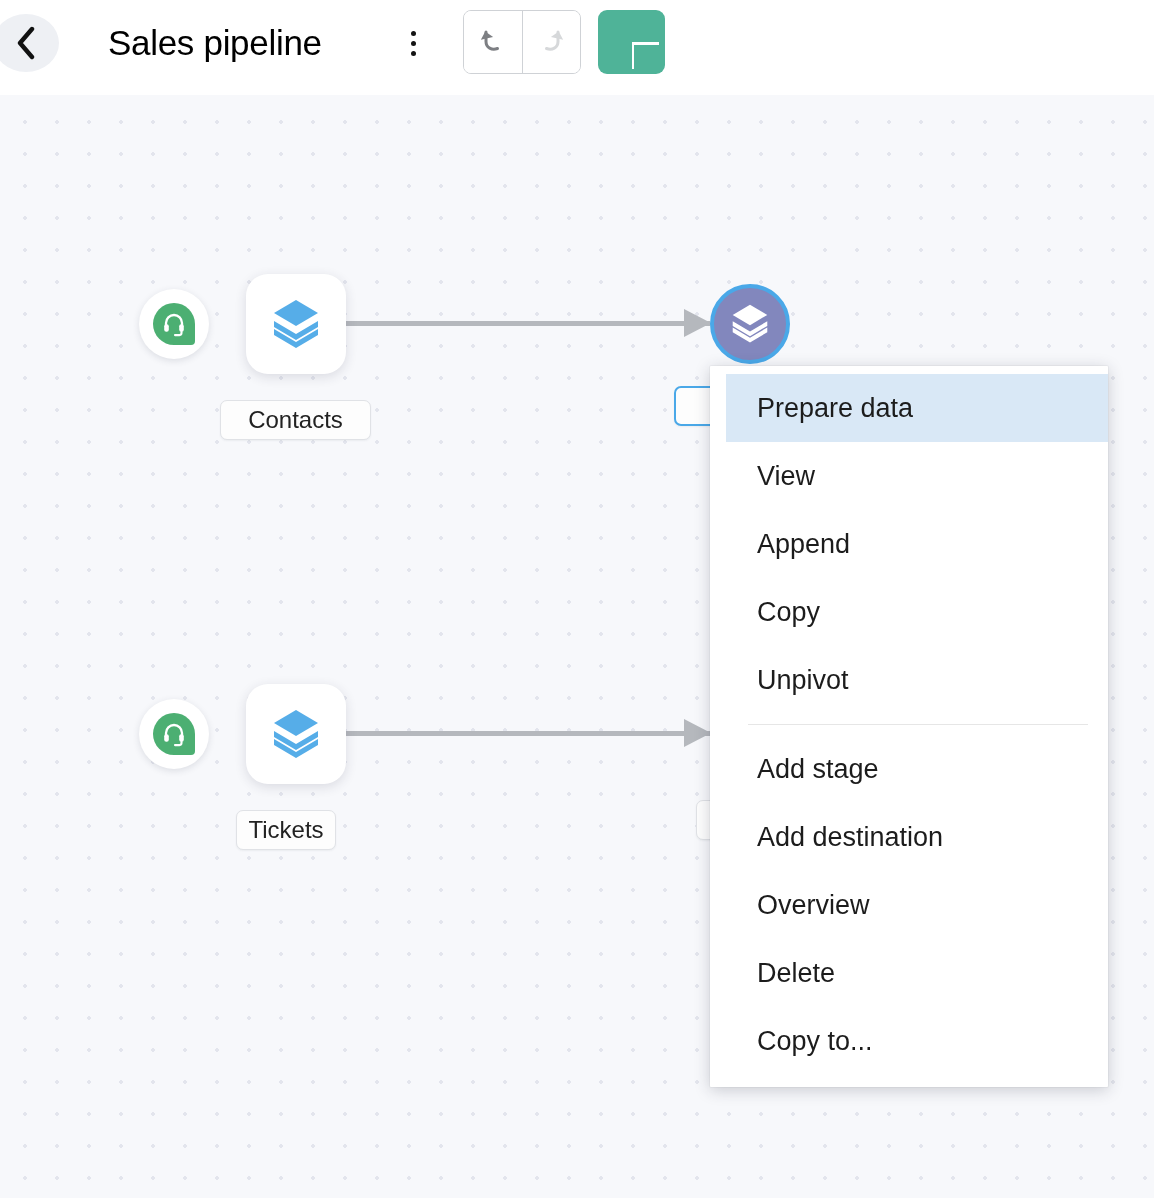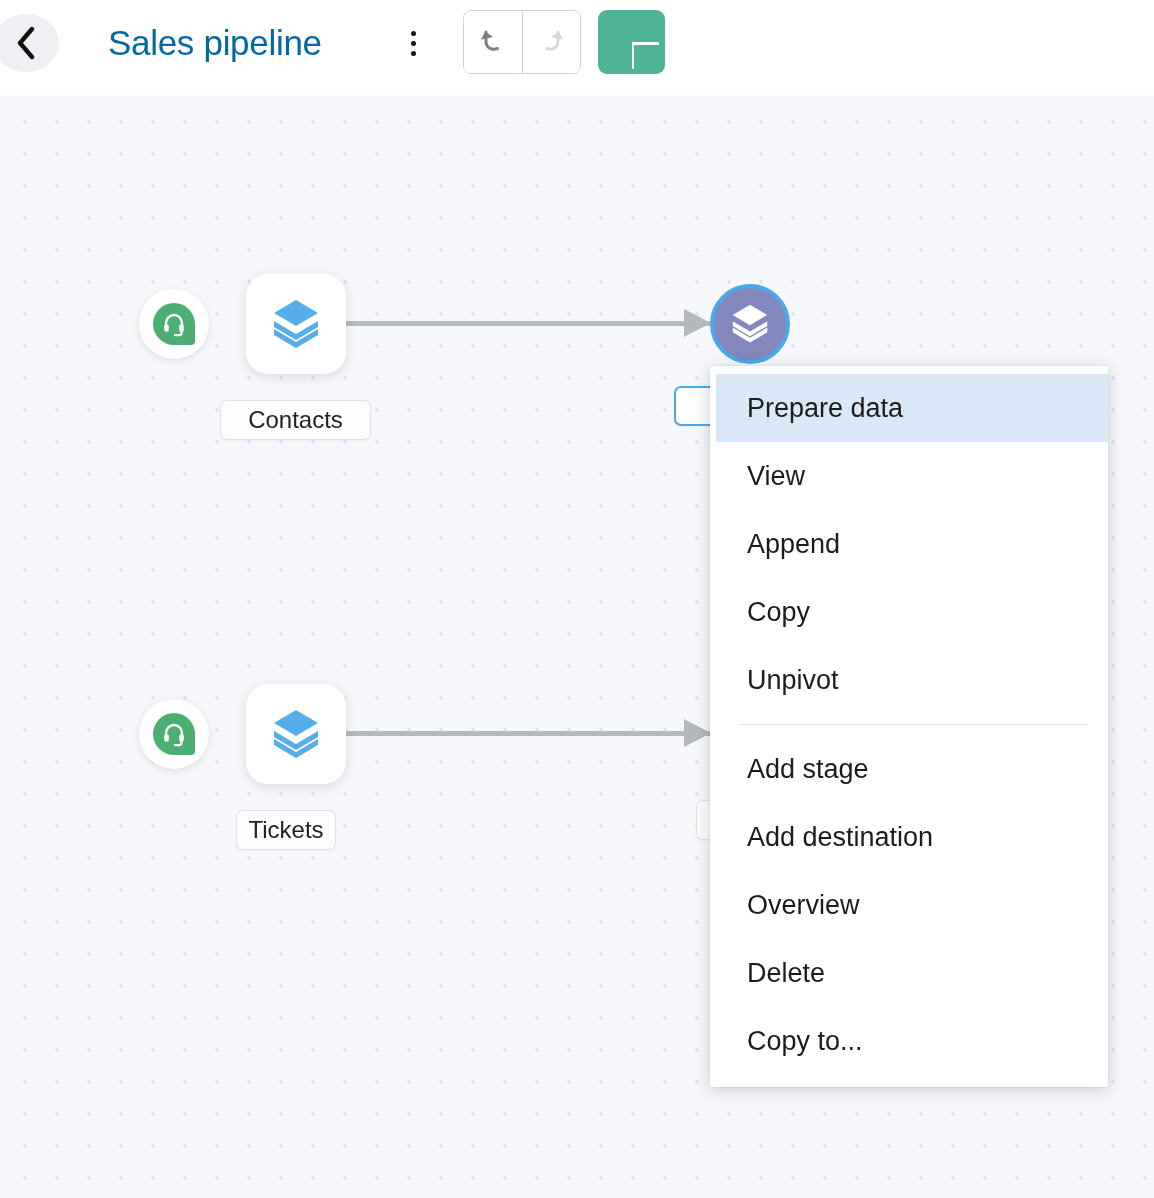--- a/index.html
+++ b/index.html
@@ -24,21 +24,21 @@
     border-radius: 50%;
     background: #eef0f4;
     display: flex; align-items: center; justify-content: center;
     cursor: pointer;
   }
   .back-btn svg { display: block; }
   .page-title {
     position: absolute; left: 108px; top: 14px;
     height: 58px; line-height: 58px;
     font-size: 35px; font-weight: 400;
-    color: #0369a1; letter-spacing: -0.3px;
+    color: #000000; letter-spacing: -0.3px;
     white-space: nowrap;
   }
   .kebab-btn {
     position: absolute; left: 400px; top: 21px;
     width: 26px; height: 44px;
     display: flex; flex-direction: column;
     align-items: center; justify-content: center;
     gap: 5px; cursor: pointer;
   }
   .kebab-btn span {
@@ -149,21 +149,21 @@
   }
 
   
   .ctx-menu {
     position: absolute;
     left: 710px; top: 366px;
     width: 398px;
     background: #ffffff;
     border-radius: 1px;
     box-shadow: 0 3px 16px rgba(35,40,60,0.22), 0 0 0 1px rgba(0,0,0,0.03);
-    padding: 8px 0 12px 6px;
+    padding: 8px 0 12px 16px;
     z-index: 50;
   }
   .ctx-item {
     height: 68px;
     display: flex; align-items: center;
     padding: 0 31px;
     font-size: 27px; color: #1c1c1c;
     cursor: pointer;
     white-space: nowrap;
   }

